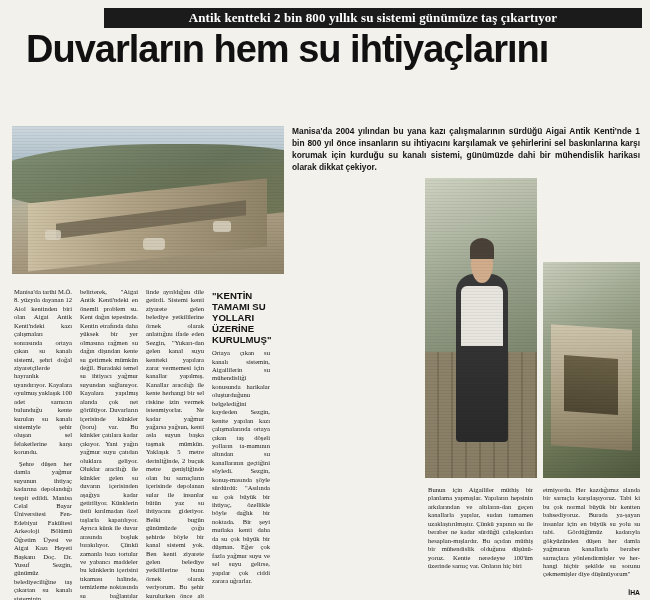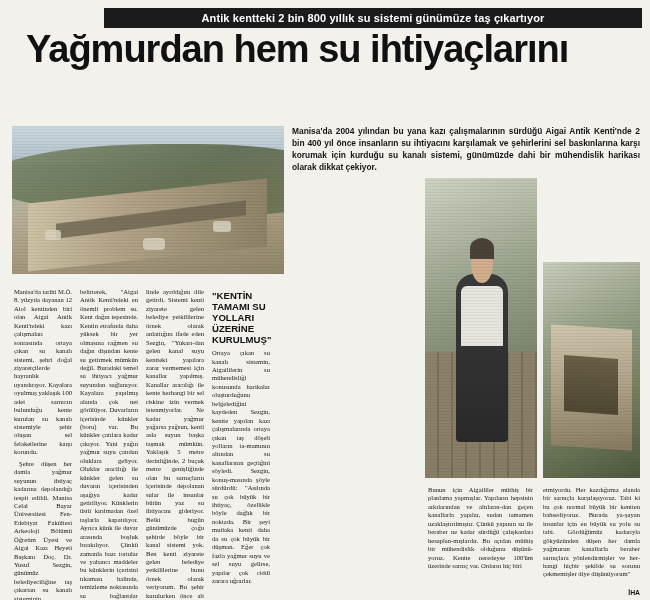--- a/index.html
+++ b/index.html
@@ -19,23 +19,23 @@
   
   .kicker-bar {
     position: absolute;
     left: 104px; top: 8px;
     width: 538px; height: 20px;
     background: #1b1b1b;
     display: flex; align-items: center; justify-content: center;
   }
   .kicker-bar .kicker-text {
     color: #ffffff;
-    font-family: Liberation Sans, sans-serif;
-    font-weight: bold;
-    font-size: 11px;
+    font-family: Liberation Serif, serif;
+    font-weight: bold;
+    font-size: 13px;
     letter-spacing: 0.1px;
     white-space: nowrap;
   }
 
   
   .headline {
     position: absolute;
     left: 12px; top: 30px;
     width: 628px;
   }
@@ -209,35 +209,35 @@
 </head>
 <body>
 
 <div class="page">
 
   <div class="kicker-bar">
     <span class="kicker-text">Antik kentteki 2 bin 800 yıllık su sistemi günümüze taş çıkartıyor</span>
   </div>
 
   <div class="headline">
-    <div class="line l1">Yağmurdan hem su ihtiyaçlarını</div>
+    <div class="line l1">Duvarların hem su ihtiyaçlarını</div>
   </div>
 
   <div class="photo-top">
     <div class="sky"></div>
     <div class="hill"></div>
     <div class="trench"></div>
     <div class="trench2"></div>
     <div class="rock" style="left:12%;top:70%;width:16px;height:10px;border-radius:3px;"></div>
     <div class="rock" style="left:48%;top:76%;width:22px;height:12px;border-radius:4px;"></div>
     <div class="rock" style="left:74%;top:64%;width:18px;height:11px;border-radius:3px;"></div>
     <div class="grain"></div>
   </div>
 
-  <div class="lead">Manisa'da 2004 yılından bu yana kazı çalışmalarının sürdüğü Aigai Antik Kenti'nde 2 bin 400 yıl önce insanların su ihtiyacını karşılamak ve şehirlerini sel baskınlarına karşı korumak için kurduğu su kanalı sistemi, günümüzde dahi bir mühendislik harikası olarak dikkat çekiyor.</div>
+  <div class="lead">Manisa'da 2004 yılından bu yana kazı çalışmalarının sürdüğü Aigai Antik Kenti'nde 1 bin 800 yıl önce insanların su ihtiyacını karşılamak ve şehirlerini sel baskınlarına karşı korumak için kurduğu su kanalı sistemi, günümüzde dahi bir mühendislik harikası olarak dikkat çekiyor.</div>
 
   <div class="photo-person">
     <div class="bg"></div>
     <div class="wall"></div>
     <div class="body"></div>
     <div class="shirt"></div>
     <div class="head"></div>
     <div class="hair"></div>
     <div class="grain"></div>
   </div>

